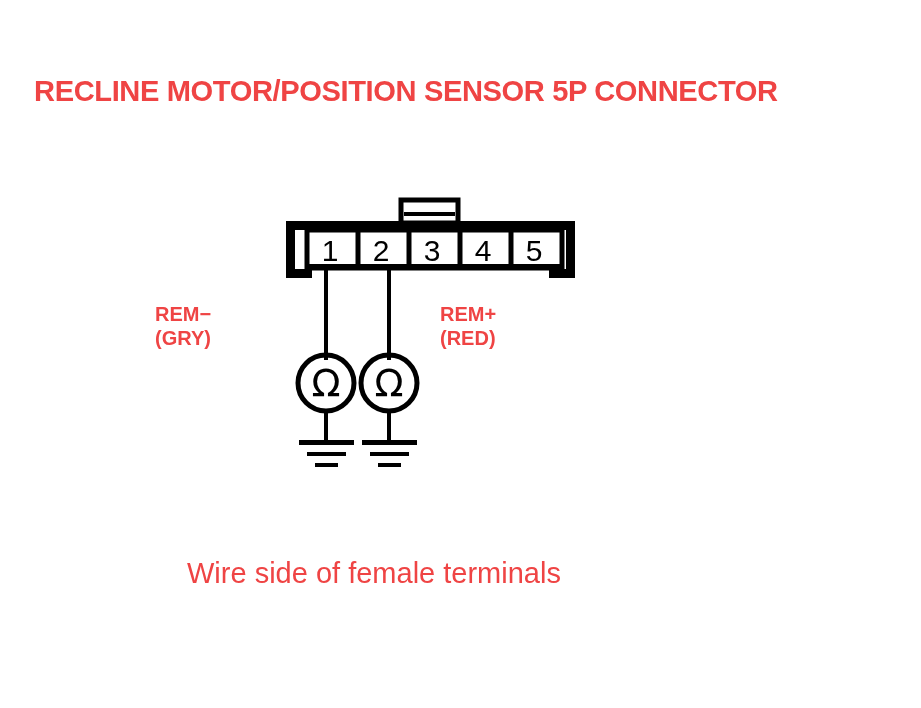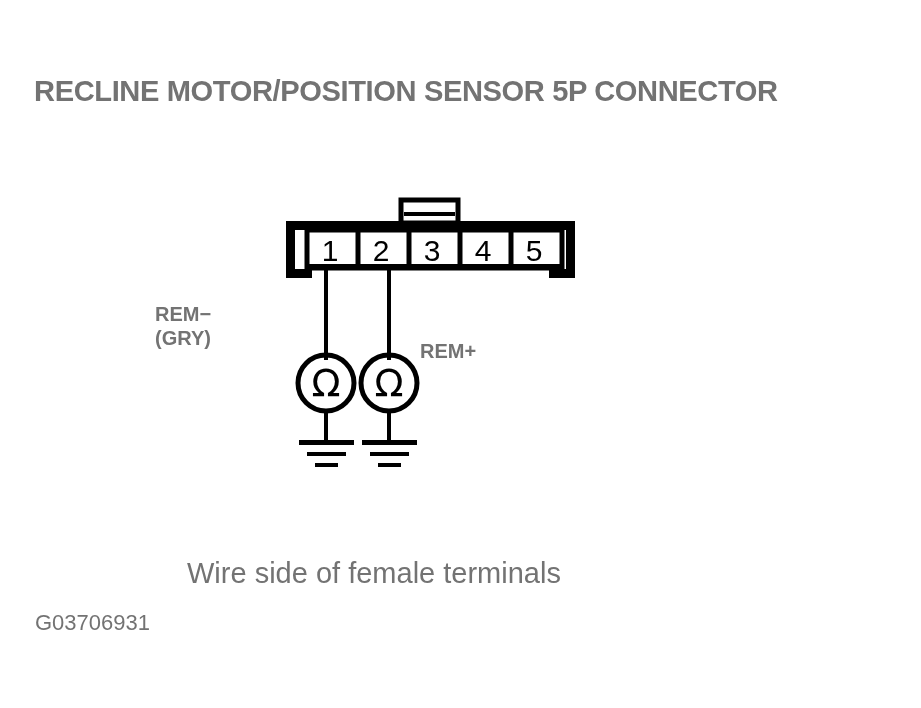--- a/index.html
+++ b/index.html
@@ -7,42 +7,42 @@
     padding: 0;
     background: #ffffff;
   }
   #page {
     position: relative;
     width: 865px;
     height: 708px;
     background: #ffffff;
     overflow: hidden;
     font-family: "Liberation Sans", sans-serif;
-    color: #737373;
+    color: #ef4444;
   }
   #title {
     position: absolute;
     left: 34px;
     top: 74px;
     font-size: 30px;
     font-weight: bold;
     letter-spacing: -0.4px;
     white-space: nowrap;
     transform: scaleX(0.97);
     transform-origin: left top;
   }
   .wire-label {
     position: absolute;
     font-size: 20px;
     font-weight: bold;
     line-height: 1.18;
     white-space: nowrap;
   }
   #label-rem-minus { left: 155px; top: 303px; }
-  #label-rem-plus  { left: 420px; top: 303px; margin-top: 37px; }
+  #label-rem-plus  { left: 440px; top: 303px; }
   #caption {
     position: absolute;
     left: 187px;
     top: 557px;
     font-size: 29px;
     white-space: nowrap;
   }
   #figure-id {
     position: absolute;
     left: 35px;
@@ -125,19 +125,19 @@
     </g>
   </svg>
 
   <div class="wire-label" id="label-rem-minus">
     <div>REM−</div>
     <div>(GRY)</div>
   </div>
 
   <div class="wire-label" id="label-rem-plus">
     <div>REM+</div>
+    <div>(RED)</div>
   </div>
 
   <div id="caption">Wire side of female terminals</div>
 
-  <div id="figure-id">G03706931</div>
 
 </div>
 
 </body></html>

